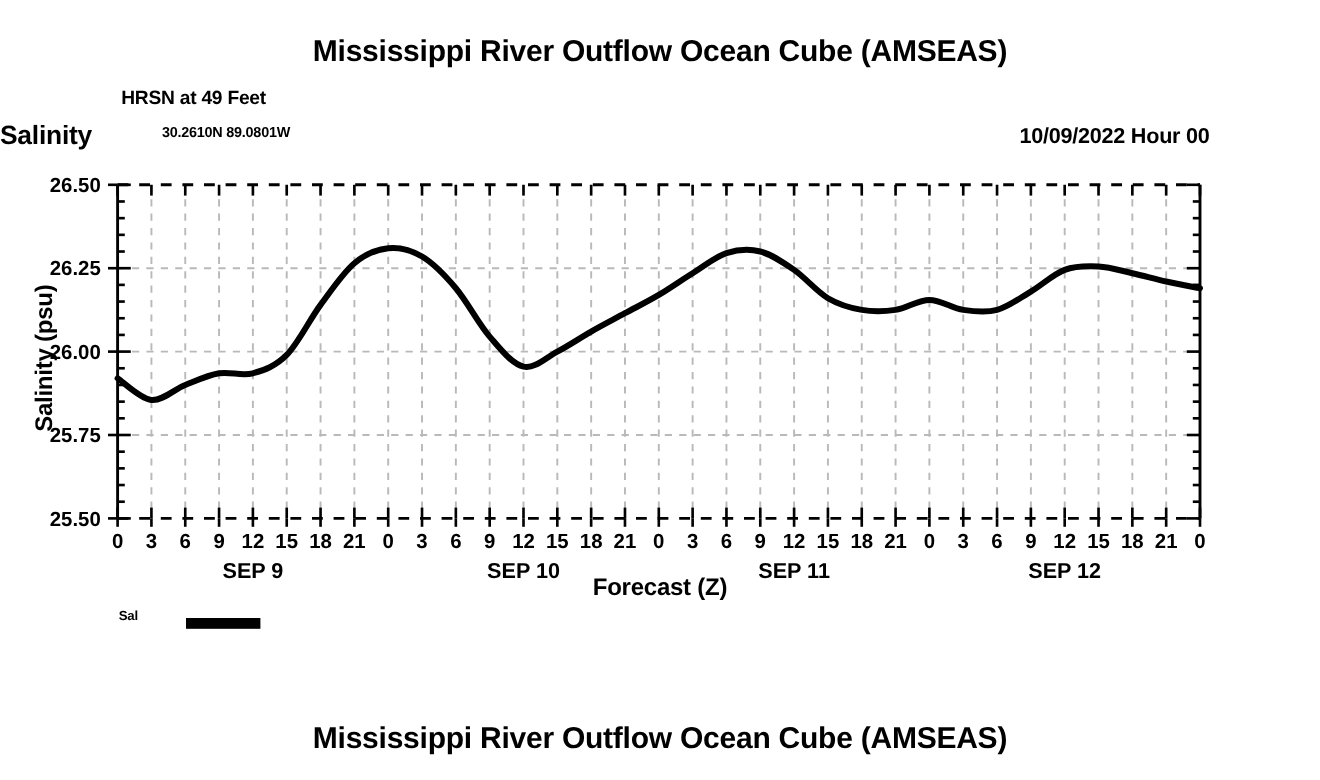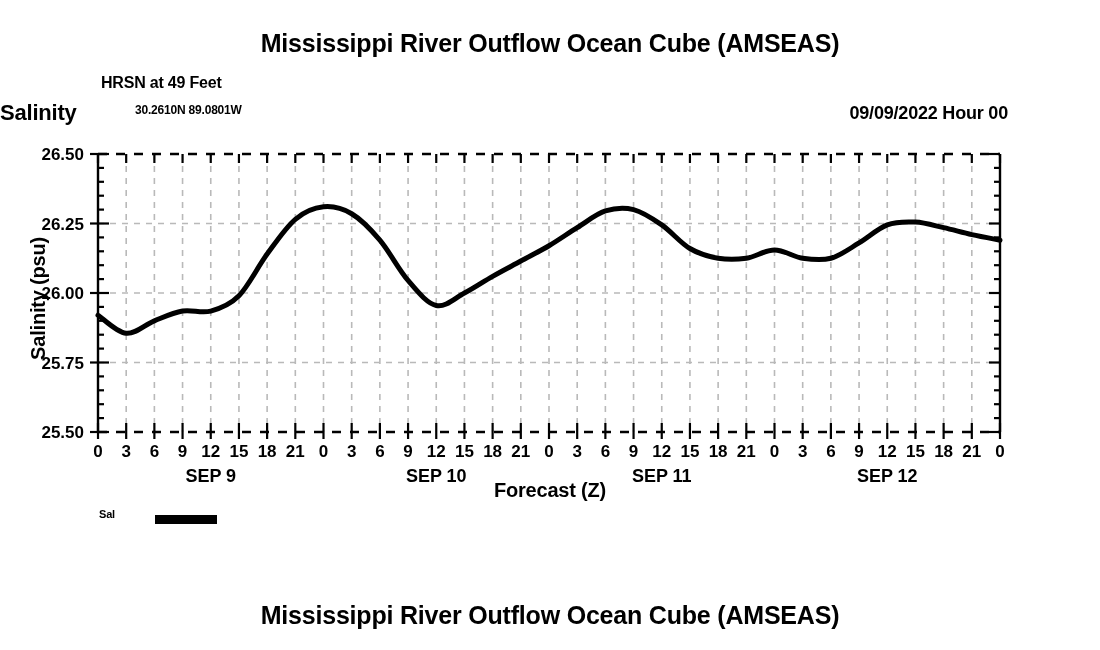--- a/index.html
+++ b/index.html
@@ -102,21 +102,21 @@
 <div id="page">
 
   <div class="txt" id="title-top">Mississippi River Outflow Ocean Cube (AMSEAS)</div>
 
   <div class="txt" id="subhead-depth">HRSN at 49 Feet</div>
 
   <div class="txt" id="subhead-coords">30.2610N  89.0801W</div>
 
   <div class="txt" id="subhead-var">Salinity</div>
 
-  <div class="txt" id="subhead-date">09/09/2022 Hour 00</div>
+  <div class="txt" id="subhead-date">10/09/2022 Hour 00</div>
 
   <div class="txt" id="ylabel">Salinity (psu)</div>
 
   <div class="txt" id="xlabel">Forecast (Z)</div>
 
   <svg id="plot" width="1100" height="650">
     <g id="grid-layer">
         <line x1="126.1875" y1="154" x2="126.1875" y2="432" stroke="#b9b9b9" stroke-width="1.6" stroke-dasharray="6,6"></line>
         <line x1="154.375" y1="154" x2="154.375" y2="432" stroke="#b9b9b9" stroke-width="1.6" stroke-dasharray="6,6"></line>
         <line x1="182.5625" y1="154" x2="182.5625" y2="432" stroke="#b9b9b9" stroke-width="1.6" stroke-dasharray="6,6"></line>

